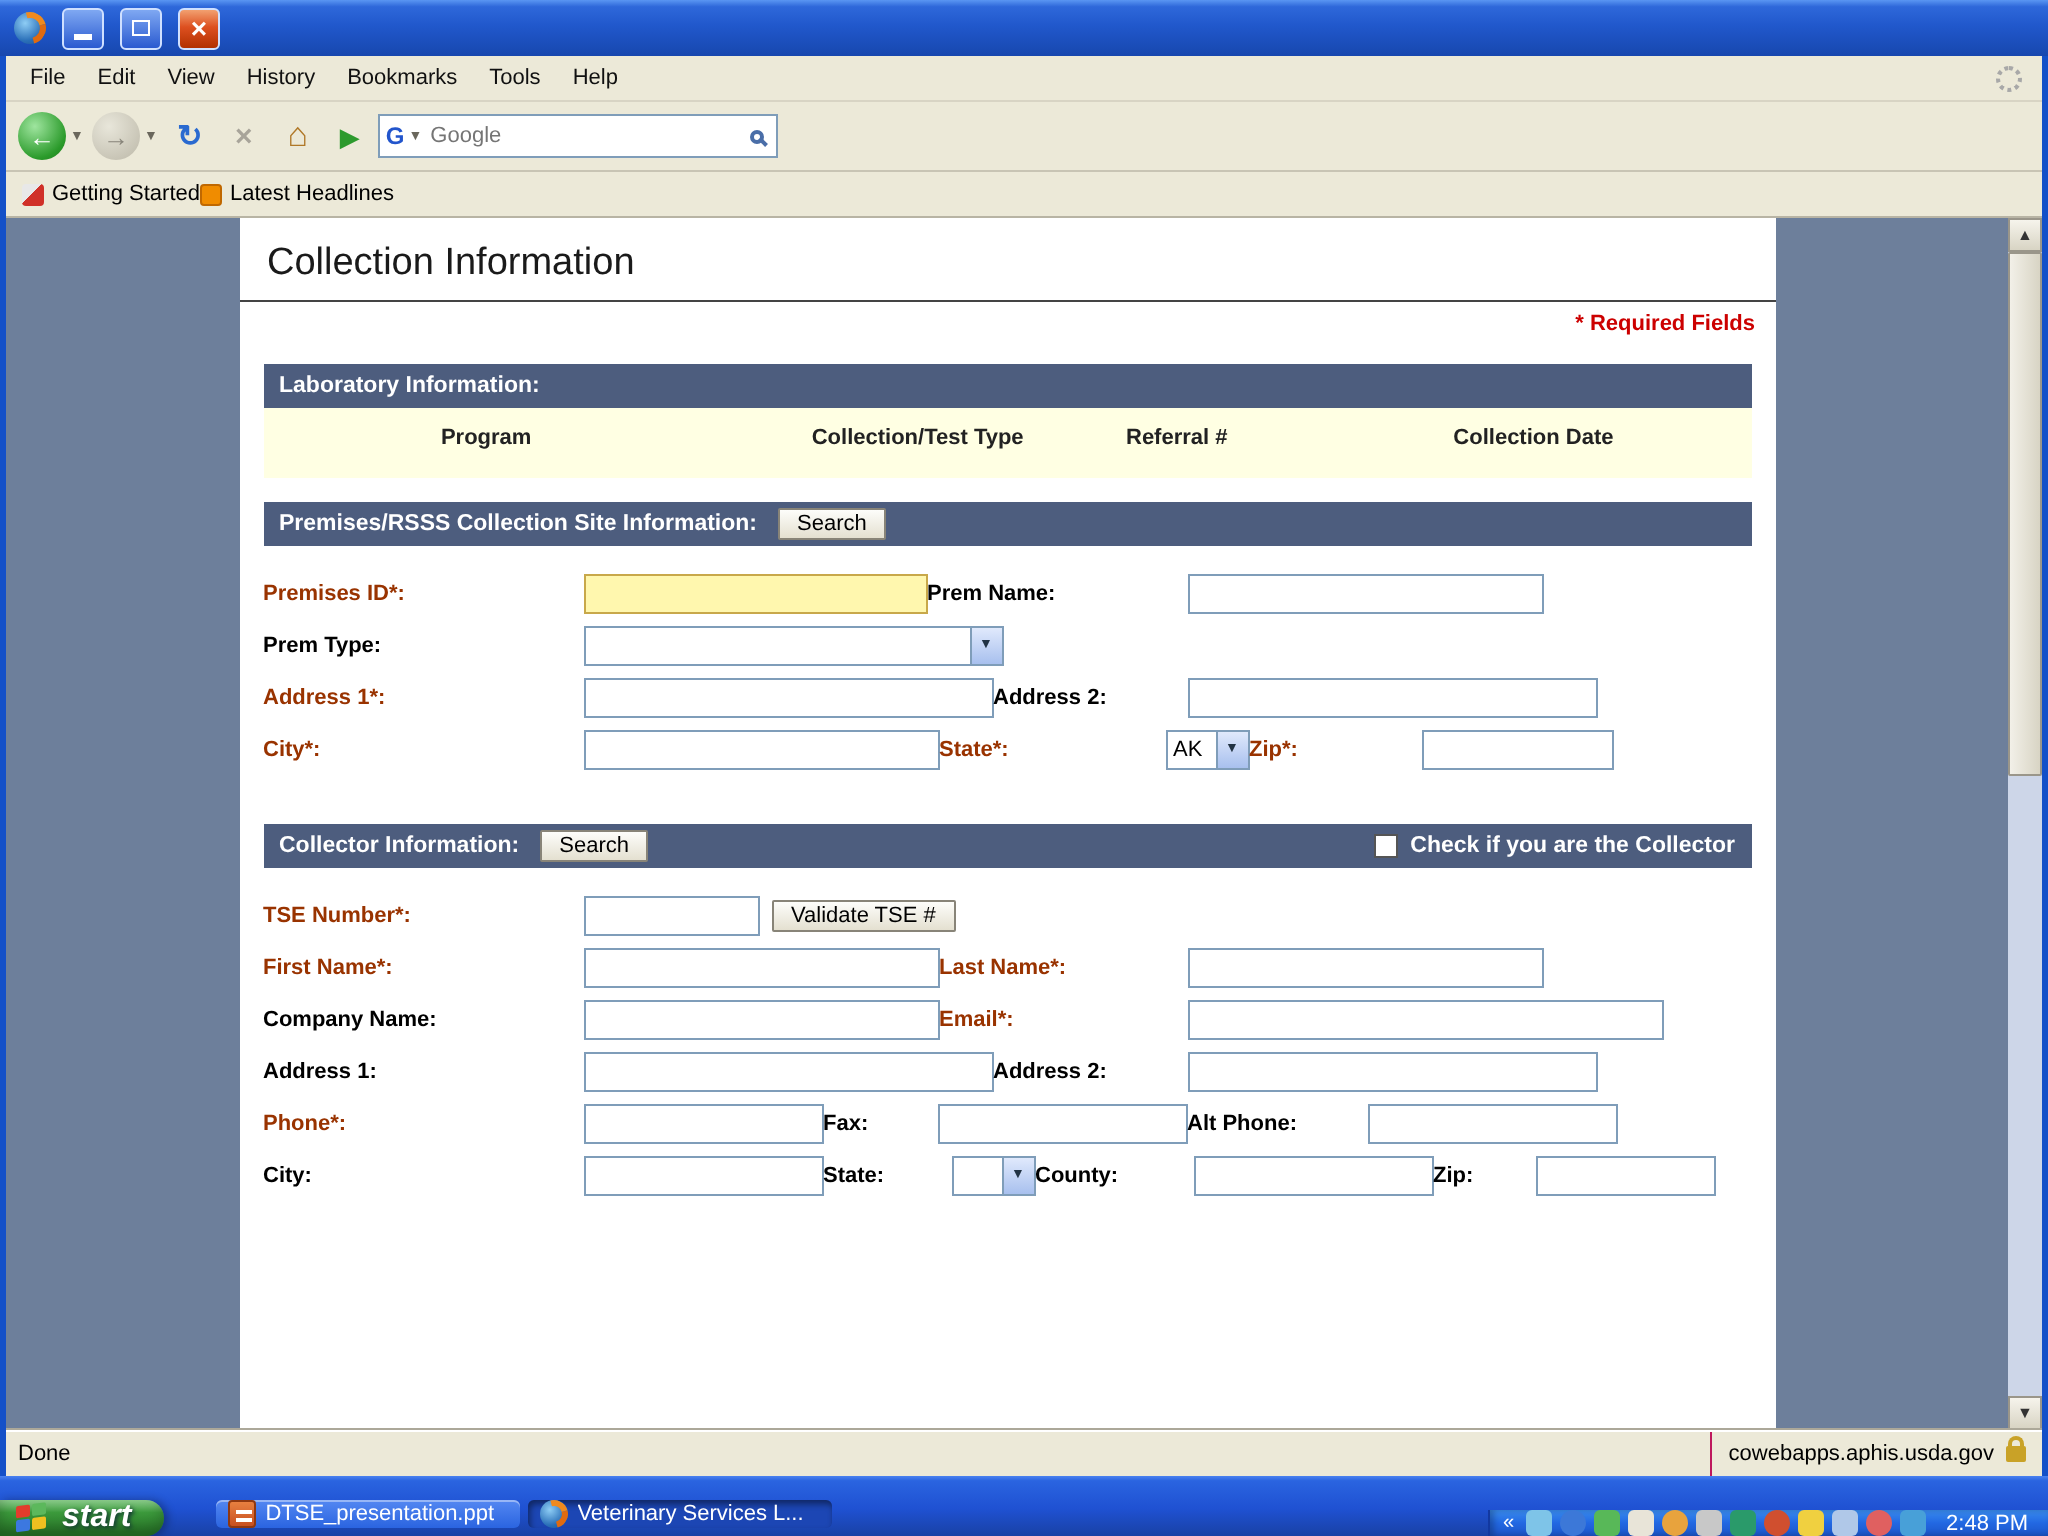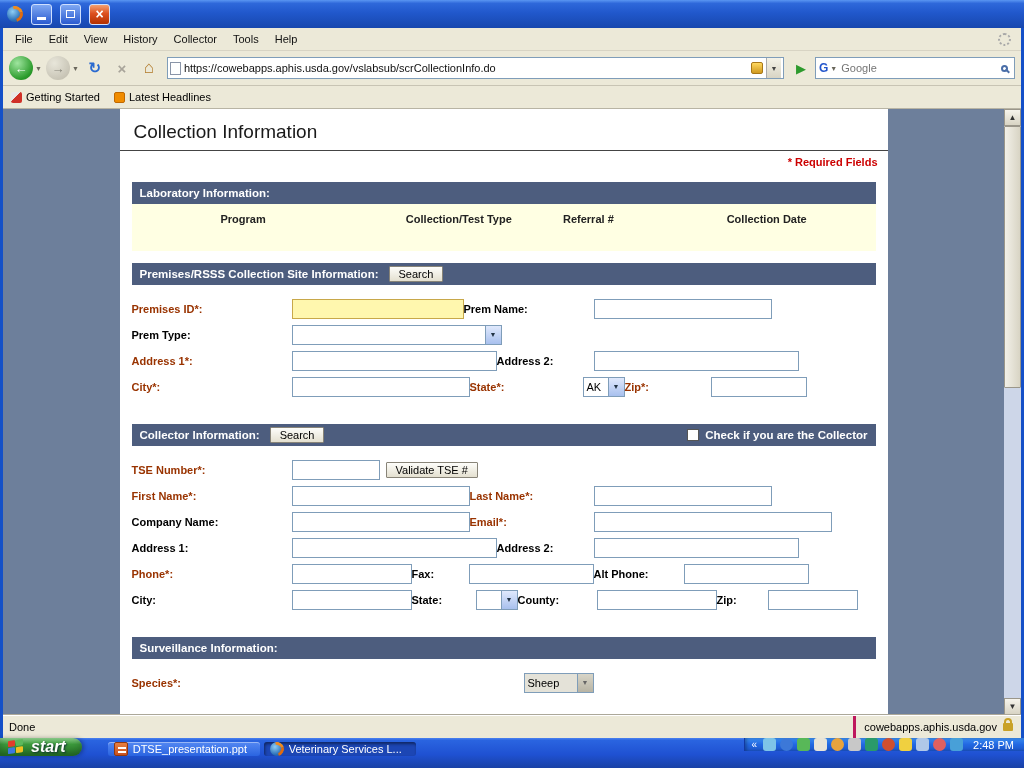--- a/index.html
+++ b/index.html
@@ -38,36 +38,36 @@
 .urlinput{flex:1;border:none;outline:none;font-size:11px;font-family:inherit;color:#111;height:18px}
 .siteicon{width:12px;height:12px;background:linear-gradient(#ffd860,#d09a20);border:1px solid #a87818;border-radius:2px;flex:0 0 auto}
 .urldrop{width:15px;height:20px;background:linear-gradient(#f4f2e8,#d8d4c4);border-left:1px solid #aaa;display:flex;align-items:center;justify-content:center;font-size:7px;color:#444}
 .gobtn{width:22px;height:22px;display:flex;align-items:center;justify-content:center;color:#2d9a2d;font-size:13px}
 .searchbox{width:200px;height:22px;background:#fff;border:1px solid #7f9db9;display:flex;align-items:center;padding:0 3px;gap:3px}
 .glogo{color:#2255cc;font-weight:bold;font-size:12px}
 .searchinput{flex:1;border:none;outline:none;font-size:11px;font-family:inherit;color:#999;min-width:0}
 .mag{width:7px;height:7px;border:2px solid #4a6ea8;border-radius:50%;position:relative;margin-right:3px;flex:0 0 auto}
 .mag:after{content:'';position:absolute;width:5px;height:2px;background:#4a6ea8;transform:rotate(45deg);right:-4px;bottom:-2px}
 
-.bookmarksbar{height:23px;display:flex;align-items:center;padding:0 8px;gap:14px;border-bottom:1px solid #b8b4a4}
+.bookmarksbar{height:23px;display:flex;align-items:center;padding:0 8px;border-bottom:1px solid #b8b4a4}
 .bm{display:flex;align-items:center;gap:4px}
 .bm-ico-red{width:11px;height:11px;border-radius:2px;background:linear-gradient(135deg,#e8e8e8 45%,#d03028 45%)}
 .bm-ico-orange{width:11px;height:11px;border-radius:2px;background:#f08c00;border:1px solid #c06800}
 
 
 .viewport{flex:1;display:flex;min-height:0;background:#6d7f9b}
 .page-scroll{flex:1;overflow:hidden;display:flex;justify-content:center}
 .page{width:768px;background:#fff;height:100%;padding-top:8px;overflow:hidden}
 .ptitle{font-size:19px;color:#1a1a1a;padding:4px 14px 7px;border-bottom:1px solid #444}
 .reqnote{color:#cc0000;font-weight:bold;text-align:right;padding:5px 10px 2px;font-size:11px}
 .section{margin:12px 12px 0}
 .sechdr{background:#4d5d7e;color:#fff;font-weight:bold;font-size:11.5px;height:22px;display:flex;align-items:center;padding:0 8px;gap:10px}
 .btn{background:linear-gradient(#fdfdfa,#e4e0d0);border:1px solid #888478;font-size:11px;font-family:inherit;padding:1px 9px;border-radius:1px}
 .vbtn{margin-left:6px}
-.cream{background:#ffffe3;padding:4px 0 20px}
+.cream{background:#ffffe3;padding:4px 0 8px}
 .subhead{display:flex;font-weight:bold;color:#222;padding:5px 0 6px}
 .subrow{display:flex;padding:2px 0 6px}
 .c1{width:30%;text-align:center}.c2{width:28%;text-align:center}.c3{width:22%;text-align:left}.c4{width:20%;text-align:left}
 .secbody{padding:8px 0 10px;background:#fff}
 .r{display:flex;align-items:center;margin:5px 0;min-height:21px}
 .l{font-weight:bold;padding-right:6px;color:#000;flex:0 0 auto}
 .req{color:#993300}
 .txt{height:20px;border:1px solid #7f9db9;font-size:11px;padding:0 3px;font-family:inherit;background:#fff}
 .txt.hl{background:#fff7ae;border:1px solid #c8a84a}
 .sel{height:20px;border:1px solid #7f9db9;background:#fff;display:flex;align-items:stretch}
@@ -80,26 +80,26 @@
 
 
 .scrollbar{width:17px;background:#cdd6e8;display:flex;flex-direction:column}
 .sb-btn{height:17px;background:linear-gradient(#f6f4ec,#d8d4c4);border:1px solid #9a968a;display:flex;align-items:center;justify-content:center;font-size:8px;color:#333}
 .sb-thumb{height:262px;background:linear-gradient(90deg,#f2f0e8,#d8d4c4);border:1px solid #9a968a;border-radius:1px;margin:0}
 .sb-track{flex:1}
 
 
 .statusbar{height:23px;background:#ECE9D8;border-top:1px solid #fff;box-shadow:0 -1px 0 #aca899;display:flex;align-items:center;padding:0 6px;gap:8px}
 .status-left{flex:1}
-.status-right{display:flex;align-items:center;gap:6px;border-left:3px solid #be185d;padding-left:8px;height:100%}
+.status-right{display:flex;align-items:center;gap:6px;border-left:1px solid #be185d;padding-left:8px;height:100%}
 .lock{width:10px;height:8px;background:#c9a227;position:relative;border-radius:1px;margin-right:2px}
 .lock:before{content:'';position:absolute;top:-5px;left:1px;width:4px;height:4px;border:2px solid #c9a227;border-bottom:none;border-radius:4px 4px 0 0}
 
 
-.taskbar{height:30px;background:linear-gradient(180deg,#4a82f0 0%,#2a64e0 8%,#1f51d2 55%,#1941a5 100%);display:flex;align-items:flex-start}
+.taskbar{height:30px;background:linear-gradient(180deg,#4a82f0 0%,#2a64e0 8%,#1f51d2 55%,#1941a5 100%);display:flex;align-items:flex-end}
 .startbtn{background:linear-gradient(180deg,#8ed08e 0%,#3c9a3c 35%,#2a7d2a 90%);border-radius:0 10px 10px 0;color:#fff;font-style:italic;font-weight:bold;font-size:16px;display:flex;align-items:center;gap:6px;padding:0 16px 0 8px;text-shadow:1px 1px 2px #133;box-shadow:inset 0 -4px 8px rgba(0,0,0,.25),2px 0 4px rgba(0,0,0,.3)}
 .flag{width:17px;height:15px;display:grid;grid-template-columns:7px 7px;grid-template-rows:6px 6px;gap:1px;transform:skewY(-8deg)}
 .flag i{border-radius:1px}
 .flag .f1{background:#e23c2c}.flag .f2{background:#5cb85c}.flag .f3{background:#3c78e0}.flag .f4{background:#f0c020}
 .task-item{margin:4px 2px;width:152px;border-radius:3px;background:linear-gradient(180deg,#5488f2,#2a64e0);color:#fff;display:flex;align-items:center;gap:5px;padding:0 6px;font-size:11px;box-shadow:inset 0 1px 0 rgba(255,255,255,.4)}
 .task-item.pressed{background:#1c46b4;box-shadow:inset 1px 2px 3px rgba(0,0,0,.45)}
 .task-label{white-space:nowrap;overflow:hidden}
 .ppticon{width:14px;height:14px;background:linear-gradient(#e88040,#c85020);border:1px solid #903810;border-radius:2px;flex:0 0 auto;position:relative}
 .ppticon:after{content:'';position:absolute;left:3px;top:4px;width:8px;height:2px;background:#fff;box-shadow:0 4px 0 #fff}
 .tray{margin-left:auto;background:linear-gradient(180deg,#3a8cf0 0%,#2268e2 50%,#1c55c8 100%);border-left:1px solid #1238a0;box-shadow:inset 2px 0 3px rgba(0,0,0,.25);display:flex;align-items:center;padding:0 10px 0 6px;gap:4px;color:#fff}
@@ -125,40 +125,34 @@
       </span>
   </div>
 
   <div class="winbody">
 
     <div class="menubar">
       <span class="menu-item">File</span>
       <span class="menu-item">Edit</span>
       <span class="menu-item">View</span>
       <span class="menu-item">History</span>
-      <span class="menu-item">Collector</span>
+      <span class="menu-item">Bookmarks</span>
       <span class="menu-item">Tools</span>
       <span class="menu-item">Help</span>
       <span class="throbber"></span>
     </div>
 
     <div class="navbar">
       <span class="navcircle nav-back">←</span>
       <span class="caret">▼</span>
       <span class="navcircle nav-fwd">→</span>
       <span class="caret">▼</span>
       <span class="nav-sq nav-reload">↻</span>
       <span class="nav-sq nav-stop">×</span>
       <span class="nav-sq nav-home">⌂</span>
-      <div class="urlbox">
-        <span class="pageicon"></span>
-        <input class="urlinput" value="https://cowebapps.aphis.usda.gov/vslabsub/scrCollectionInfo.do" style="">
-        <span class="siteicon"></span>
-        <span class="urldrop">▼</span>
-      </div>
       <span class="gobtn">▶</span>
       <div class="searchbox">
         <span class="glogo">G</span>
         <span class="caret">▼</span>
         <input class="searchinput" placeholder="Google" style="">
         <span class="mag"></span>
       </div>
     </div>
 
     <div class="bookmarksbar">
@@ -282,35 +276,20 @@
                     <span class="selarrow">▼</span>
                   </span>
                 <span class="l" style="width:79px">County:</span>
                 <input class="txt" style="width: 120px;">
                 <span class="l" style="width:51px">Zip:</span>
                 <input class="txt" style="width: 90px;">
               </div>
             </div>
           </div>
 
-          <div class="section">
-            <div class="sechdr">
-              <span>Surveillance Information:</span>
-            </div>
-            <div class="secbody">
-              <div class="r">
-                <span class="l req" style="width:392px">Species*:</span>
-                <span class="sel dis" style="width:70px">
-                    <span class="selval">Sheep</span>
-                    <span class="selarrow">▼</span>
-                  </span>
-              </div>
-
-            </div>
-          </div>
 
         </div>
       </div>
 
       <div class="scrollbar">
         <div class="sb-btn">▲</div>
         <div class="sb-thumb"></div>
         <div class="sb-track"></div>
         <div class="sb-btn">▼</div>
       </div>

